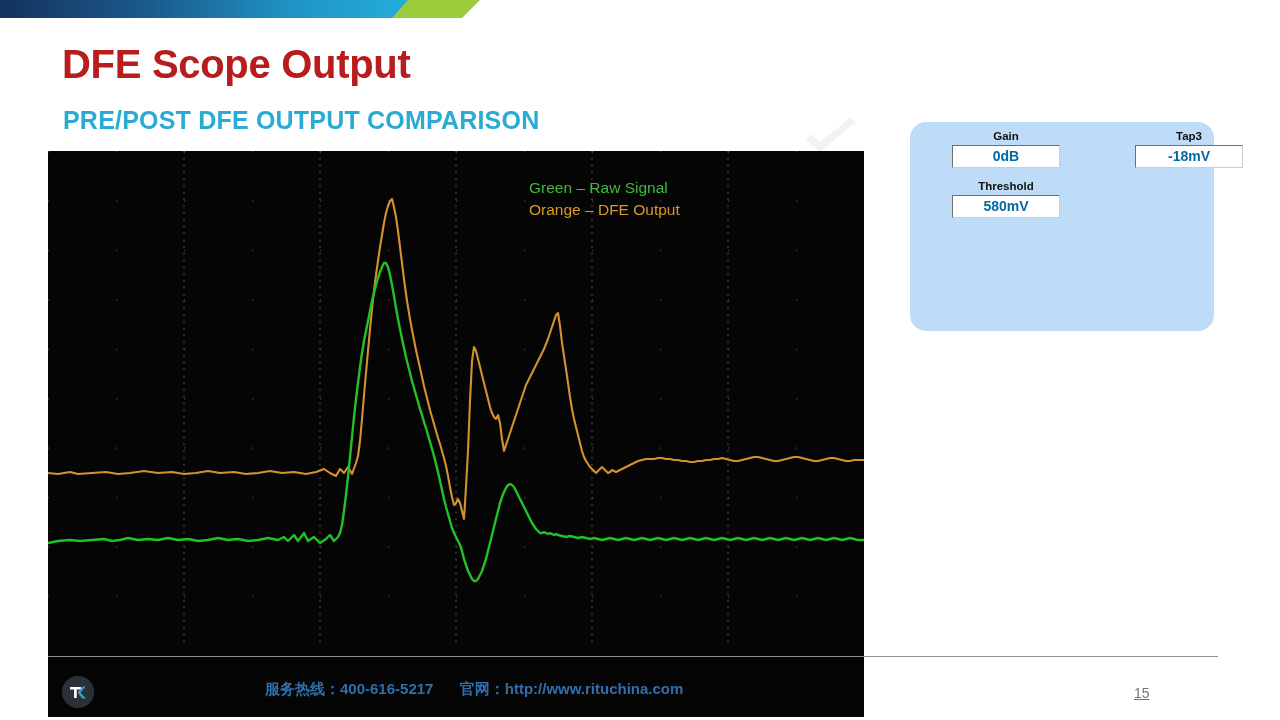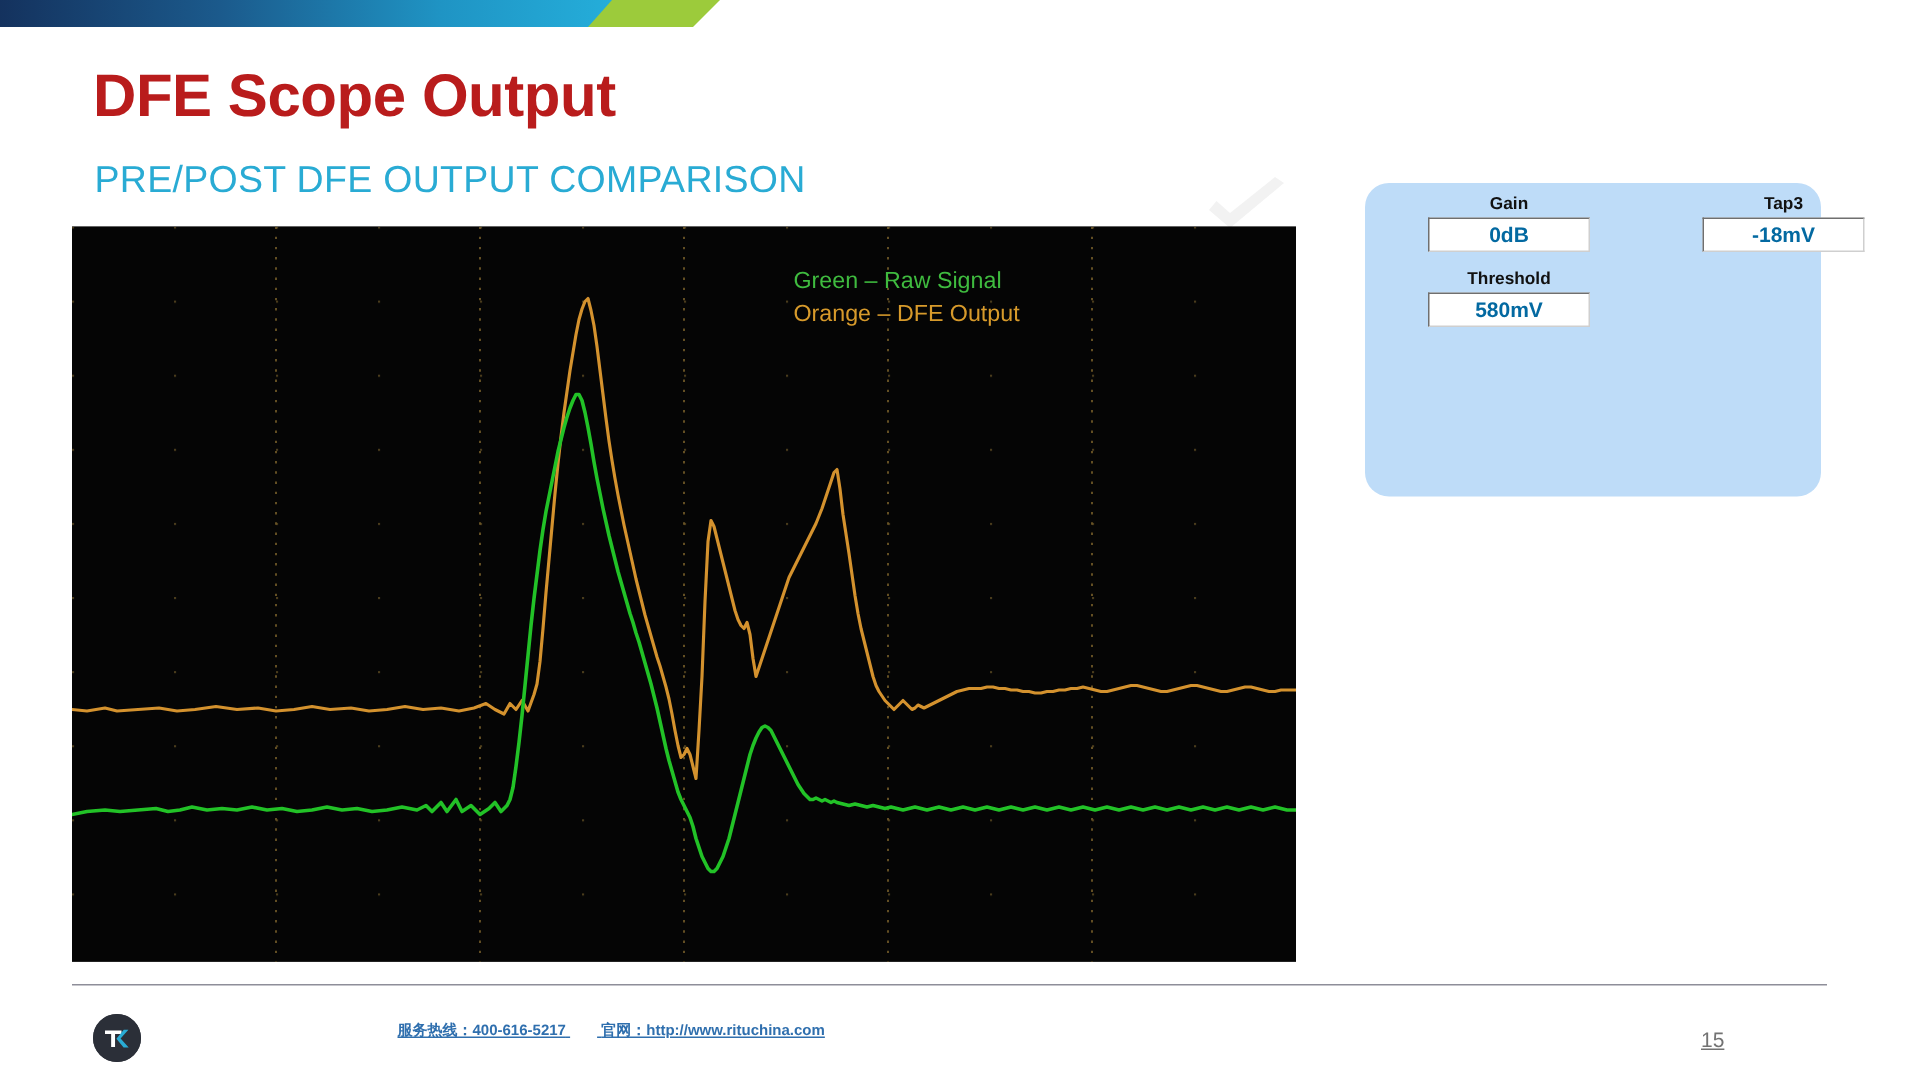--- a/index.html
+++ b/index.html
@@ -20,30 +20,30 @@
     clip-path:polygon(16px 0,88px 0,70px 18px,0 18px);
   }
   
   .title{
     position:absolute;left:62px;top:42px;
     font-size:40px;font-weight:bold;color:#b91c1c;letter-spacing:-0.3px;
     white-space:nowrap;
   }
   .subtitle{
     position:absolute;left:63px;top:106px;
-    font-size:25px;font-weight:normal;color:#29abd4;letter-spacing:0.2px;
+    font-size:25px;font-weight:bold;color:#29abd4;letter-spacing:0.2px;
     white-space:nowrap;
   }
   
   .deco-check{
     position:absolute;left:800px;top:118px;width:60px;height:40px;opacity:.16;
   }
   
   .scope{
-    position:absolute;left:48px;top:151px;width:816px;height:490px;
+    position:absolute;left:48px;top:151px;width:816px;height:566px;
     background:#050505;overflow:hidden;
   }
   .scope svg{display:block;}
   .legend{
     position:absolute;left:481px;top:26px;
     font-size:15.5px;line-height:22px;white-space:nowrap;
   }
   .legend .lg-green{color:#3fbb3f;display:block;}
   .legend .lg-orange{color:#d79a2b;display:block;}
   
@@ -69,21 +69,21 @@
   
   .footer-rule{
     position:absolute;left:48px;top:656px;width:1170px;height:1px;background:#8e8e99;
   }
   .logo{
     position:absolute;left:62px;top:676px;width:32px;height:32px;border-radius:50%;
     background:#2b2f38;
   }
   .footer-text{
     position:absolute;left:265px;top:680px;
-    font-size:10px;color:#2f6fae;white-space:nowrap;font-weight:bold;text-decoration:underline;
+    font-size:15px;color:#2f6fae;white-space:nowrap;font-weight:bold;
   }
   .footer-text .sep{display:inline-block;width:18px;}
   .page-num{
     position:absolute;left:1134px;top:685px;
     font-size:14px;color:#737373;text-decoration:underline;
   }
 </style>
 </head>
 <body>
 

